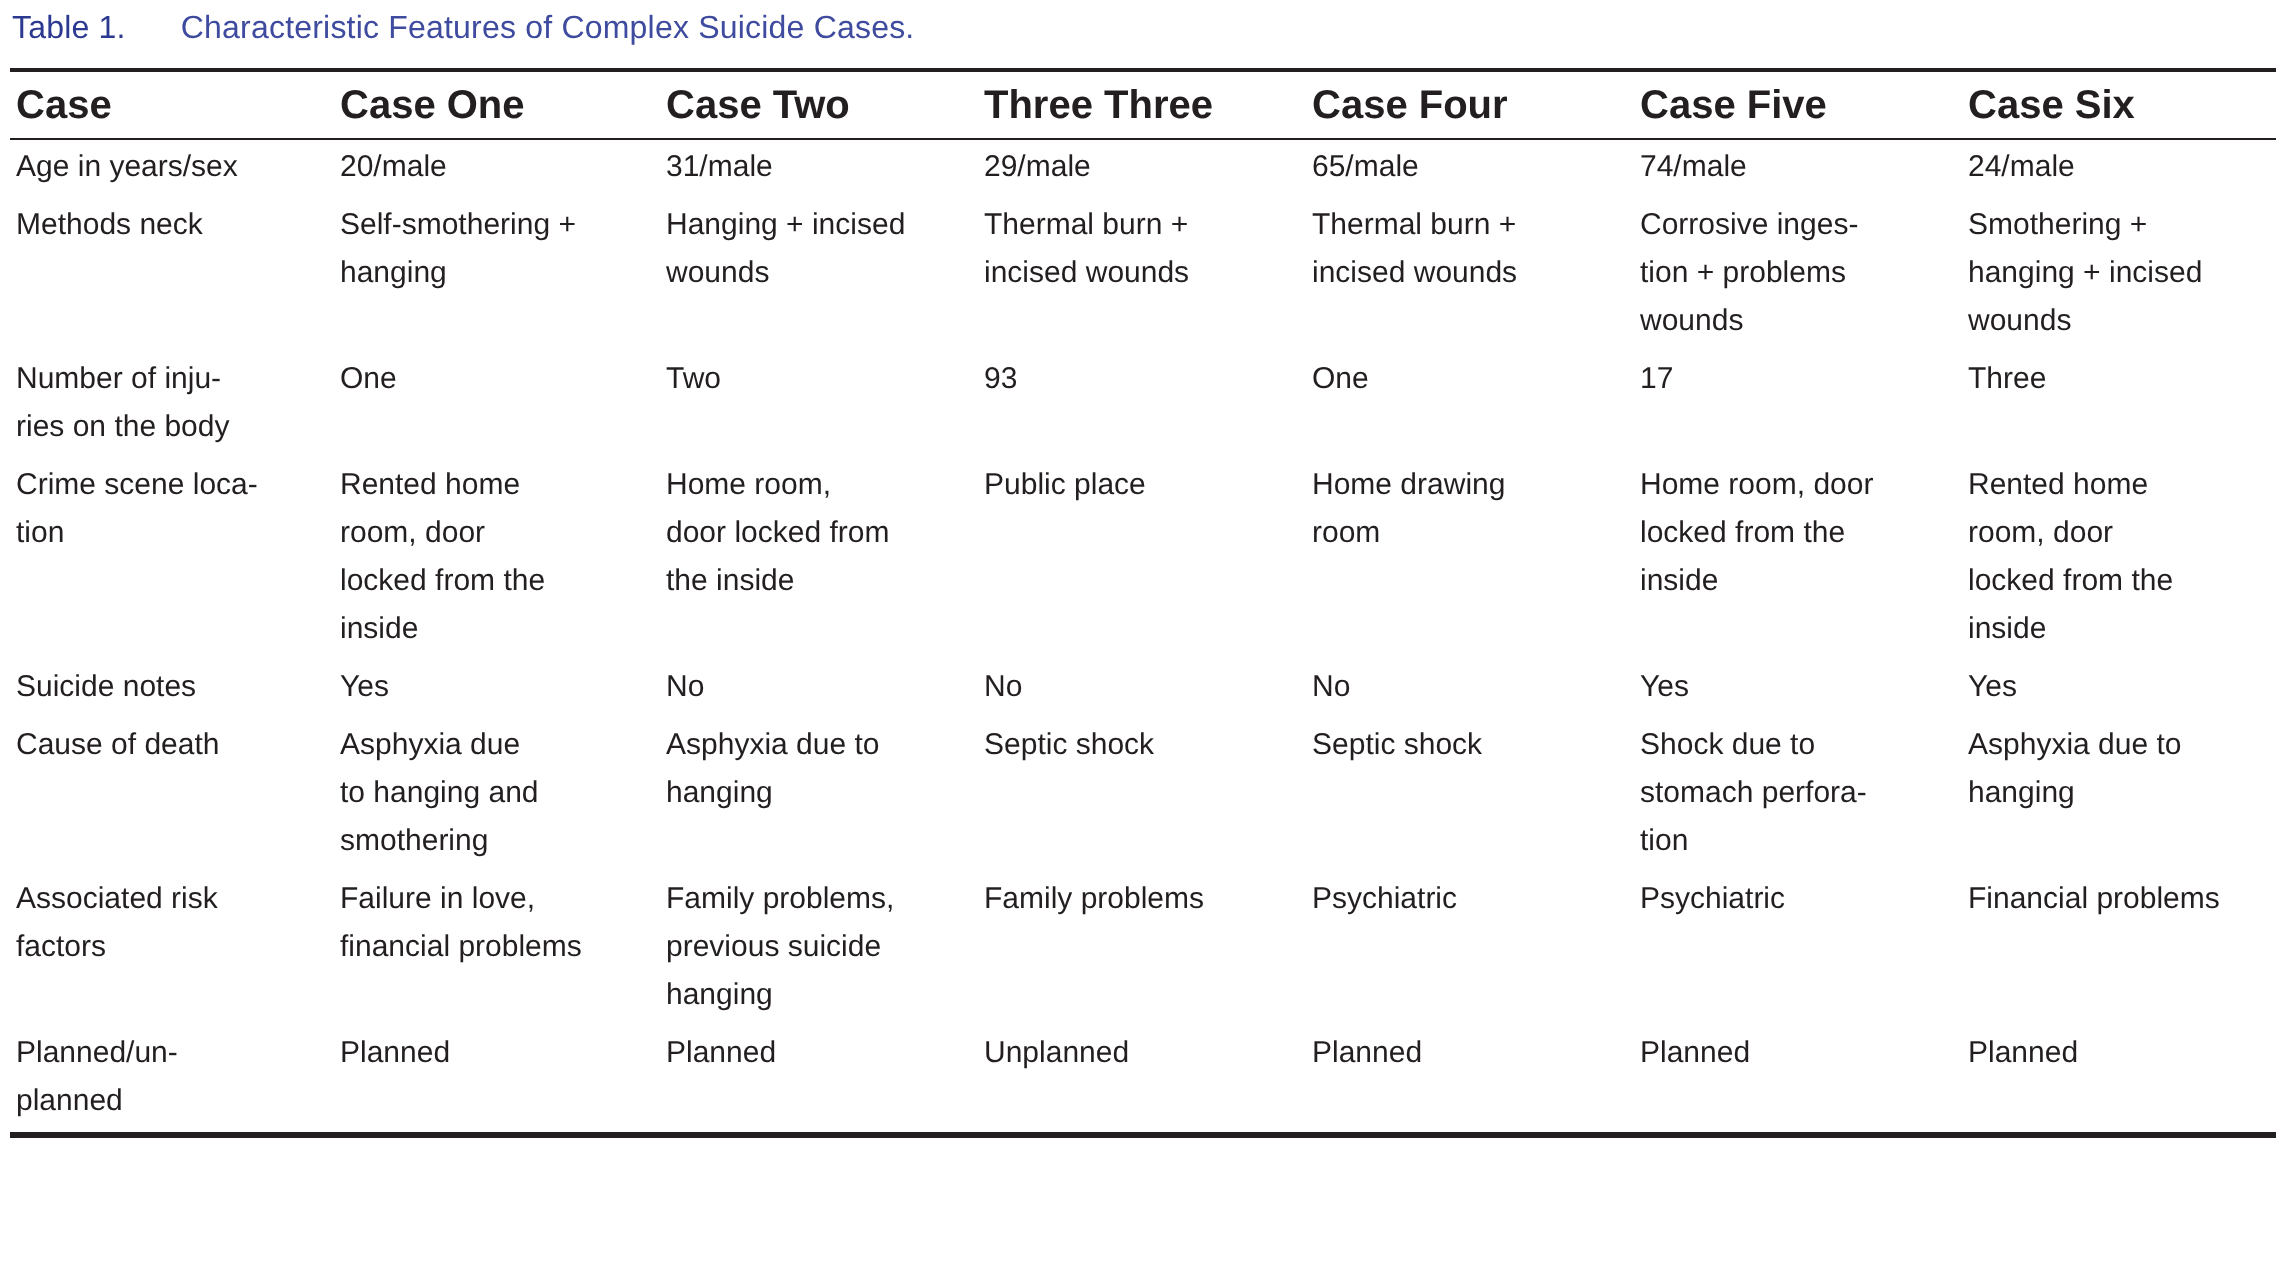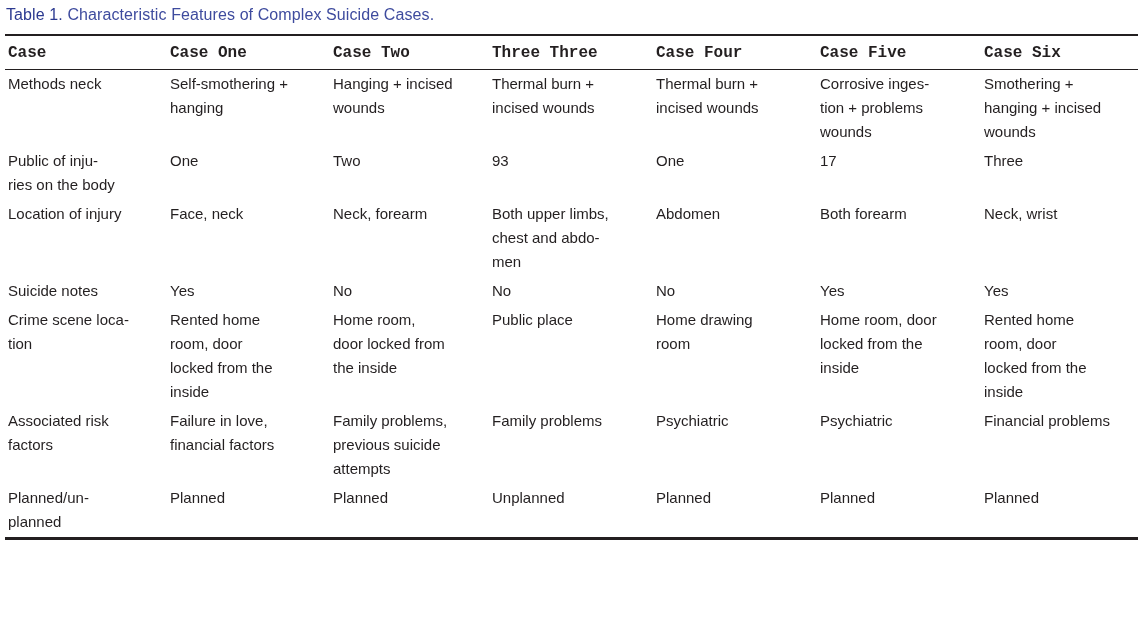--- a/index.html
+++ b/index.html
@@ -13,39 +13,38 @@
   body{
     width:1143px;height:634px;box-sizing:border-box;overflow:hidden;
     font-family:"Liberation Sans",sans-serif;color:var(--text);
   }
   .page{padding:3px 5px 0 5px;}
   .caption-line{
     font-size:16px;line-height:21px;margin:1px 0 9px 1px;
     letter-spacing:0.1px;
   }
   .caption-label{font-weight:normal;color:var(--title-label);}
-  .caption-text{color:var(--title-caption);}
+  .caption-text{color:var(--title-caption);margin-left:23px;}
   table.cases{
     border-collapse:collapse;table-layout:fixed;width:1133px;
     border-top:2px solid var(--rule);
     border-bottom:3px solid var(--rule);
   }
   table.cases thead tr{border-bottom:1.5px solid var(--rule);}
   table.cases th,table.cases td{
     text-align:left;vertical-align:top;
     font-size:15px;line-height:24px;font-weight:normal;
     padding:2px 10px 3px 3px;
     white-space:pre-line;
     overflow:hidden;
   }
   table.cases thead th{
-    font-weight:bold;font-size:16px;
+    font-weight:bold;font-size:20px;
     padding-top:5px;padding-bottom:4px;
     white-space:nowrap;
-    font-family:Liberation Mono, monospace;
   }
 </style>
 </head>
 <body>
 
 <div class="page">
   <div class="caption-line">
     <span class="caption-label">Table 1.</span>
     <span class="caption-text">Characteristic Features of Complex Suicide Cases.</span>
   </div>
@@ -66,65 +65,54 @@
           <th>Case One</th>
           <th>Case Two</th>
           <th>Three Three</th>
           <th>Case Four</th>
           <th>Case Five</th>
           <th>Case Six</th>
         </tr>
     </thead>
     <tbody>
         <tr>
+          <th>Age in years/sex</th>
+          <td>20/male</td>
+          <td>31/male</td>
+          <td>29/male</td>
+          <td>65/male</td>
+          <td>74/male</td>
+          <td>24/male</td>
+        </tr>
+        <tr>
           <th>Methods neck</th>
           <td>Self-smothering +
 hanging</td>
           <td>Hanging + incised
 wounds</td>
           <td>Thermal burn +
 incised wounds</td>
           <td>Thermal burn +
 incised wounds</td>
           <td>Corrosive inges-
 tion + problems
 wounds</td>
           <td>Smothering +
 hanging + incised
 wounds</td>
         </tr>
         <tr>
-          <th>Public of inju-
+          <th>Number of inju-
 ries on the body</th>
           <td>One</td>
           <td>Two</td>
           <td>93</td>
           <td>One</td>
           <td>17</td>
           <td>Three</td>
-        </tr>
-        <tr>
-          <th>Location of injury</th>
-          <td>Face, neck</td>
-          <td>Neck, forearm</td>
-          <td>Both upper limbs,
-chest and abdo-
-men</td>
-          <td>Abdomen</td>
-          <td>Both forearm</td>
-          <td>Neck, wrist</td>
-        </tr>
-        <tr>
-          <th>Suicide notes</th>
-          <td>Yes</td>
-          <td>No</td>
-          <td>No</td>
-          <td>No</td>
-          <td>Yes</td>
-          <td>Yes</td>
         </tr>
         <tr>
           <th>Crime scene loca-
 tion</th>
           <td>Rented home
 room, door
 locked from the
 inside</td>
           <td>Home room,
 door locked from
@@ -134,27 +122,51 @@
 room</td>
           <td>Home room, door
 locked from the
 inside</td>
           <td>Rented home
 room, door
 locked from the
 inside</td>
         </tr>
         <tr>
+          <th>Suicide notes</th>
+          <td>Yes</td>
+          <td>No</td>
+          <td>No</td>
+          <td>No</td>
+          <td>Yes</td>
+          <td>Yes</td>
+        </tr>
+        <tr>
+          <th>Cause of death</th>
+          <td>Asphyxia due
+to hanging and
+smothering</td>
+          <td>Asphyxia due to
+hanging</td>
+          <td>Septic shock</td>
+          <td>Septic shock</td>
+          <td>Shock due to
+stomach perfora-
+tion</td>
+          <td>Asphyxia due to
+hanging</td>
+        </tr>
+        <tr>
           <th>Associated risk
 factors</th>
           <td>Failure in love,
-financial factors</td>
+financial problems</td>
           <td>Family problems,
 previous suicide
-attempts</td>
+hanging</td>
           <td>Family problems</td>
           <td>Psychiatric</td>
           <td>Psychiatric</td>
           <td>Financial problems</td>
         </tr>
         <tr>
           <th>Planned/un-
 planned</th>
           <td>Planned</td>
           <td>Planned</td>

